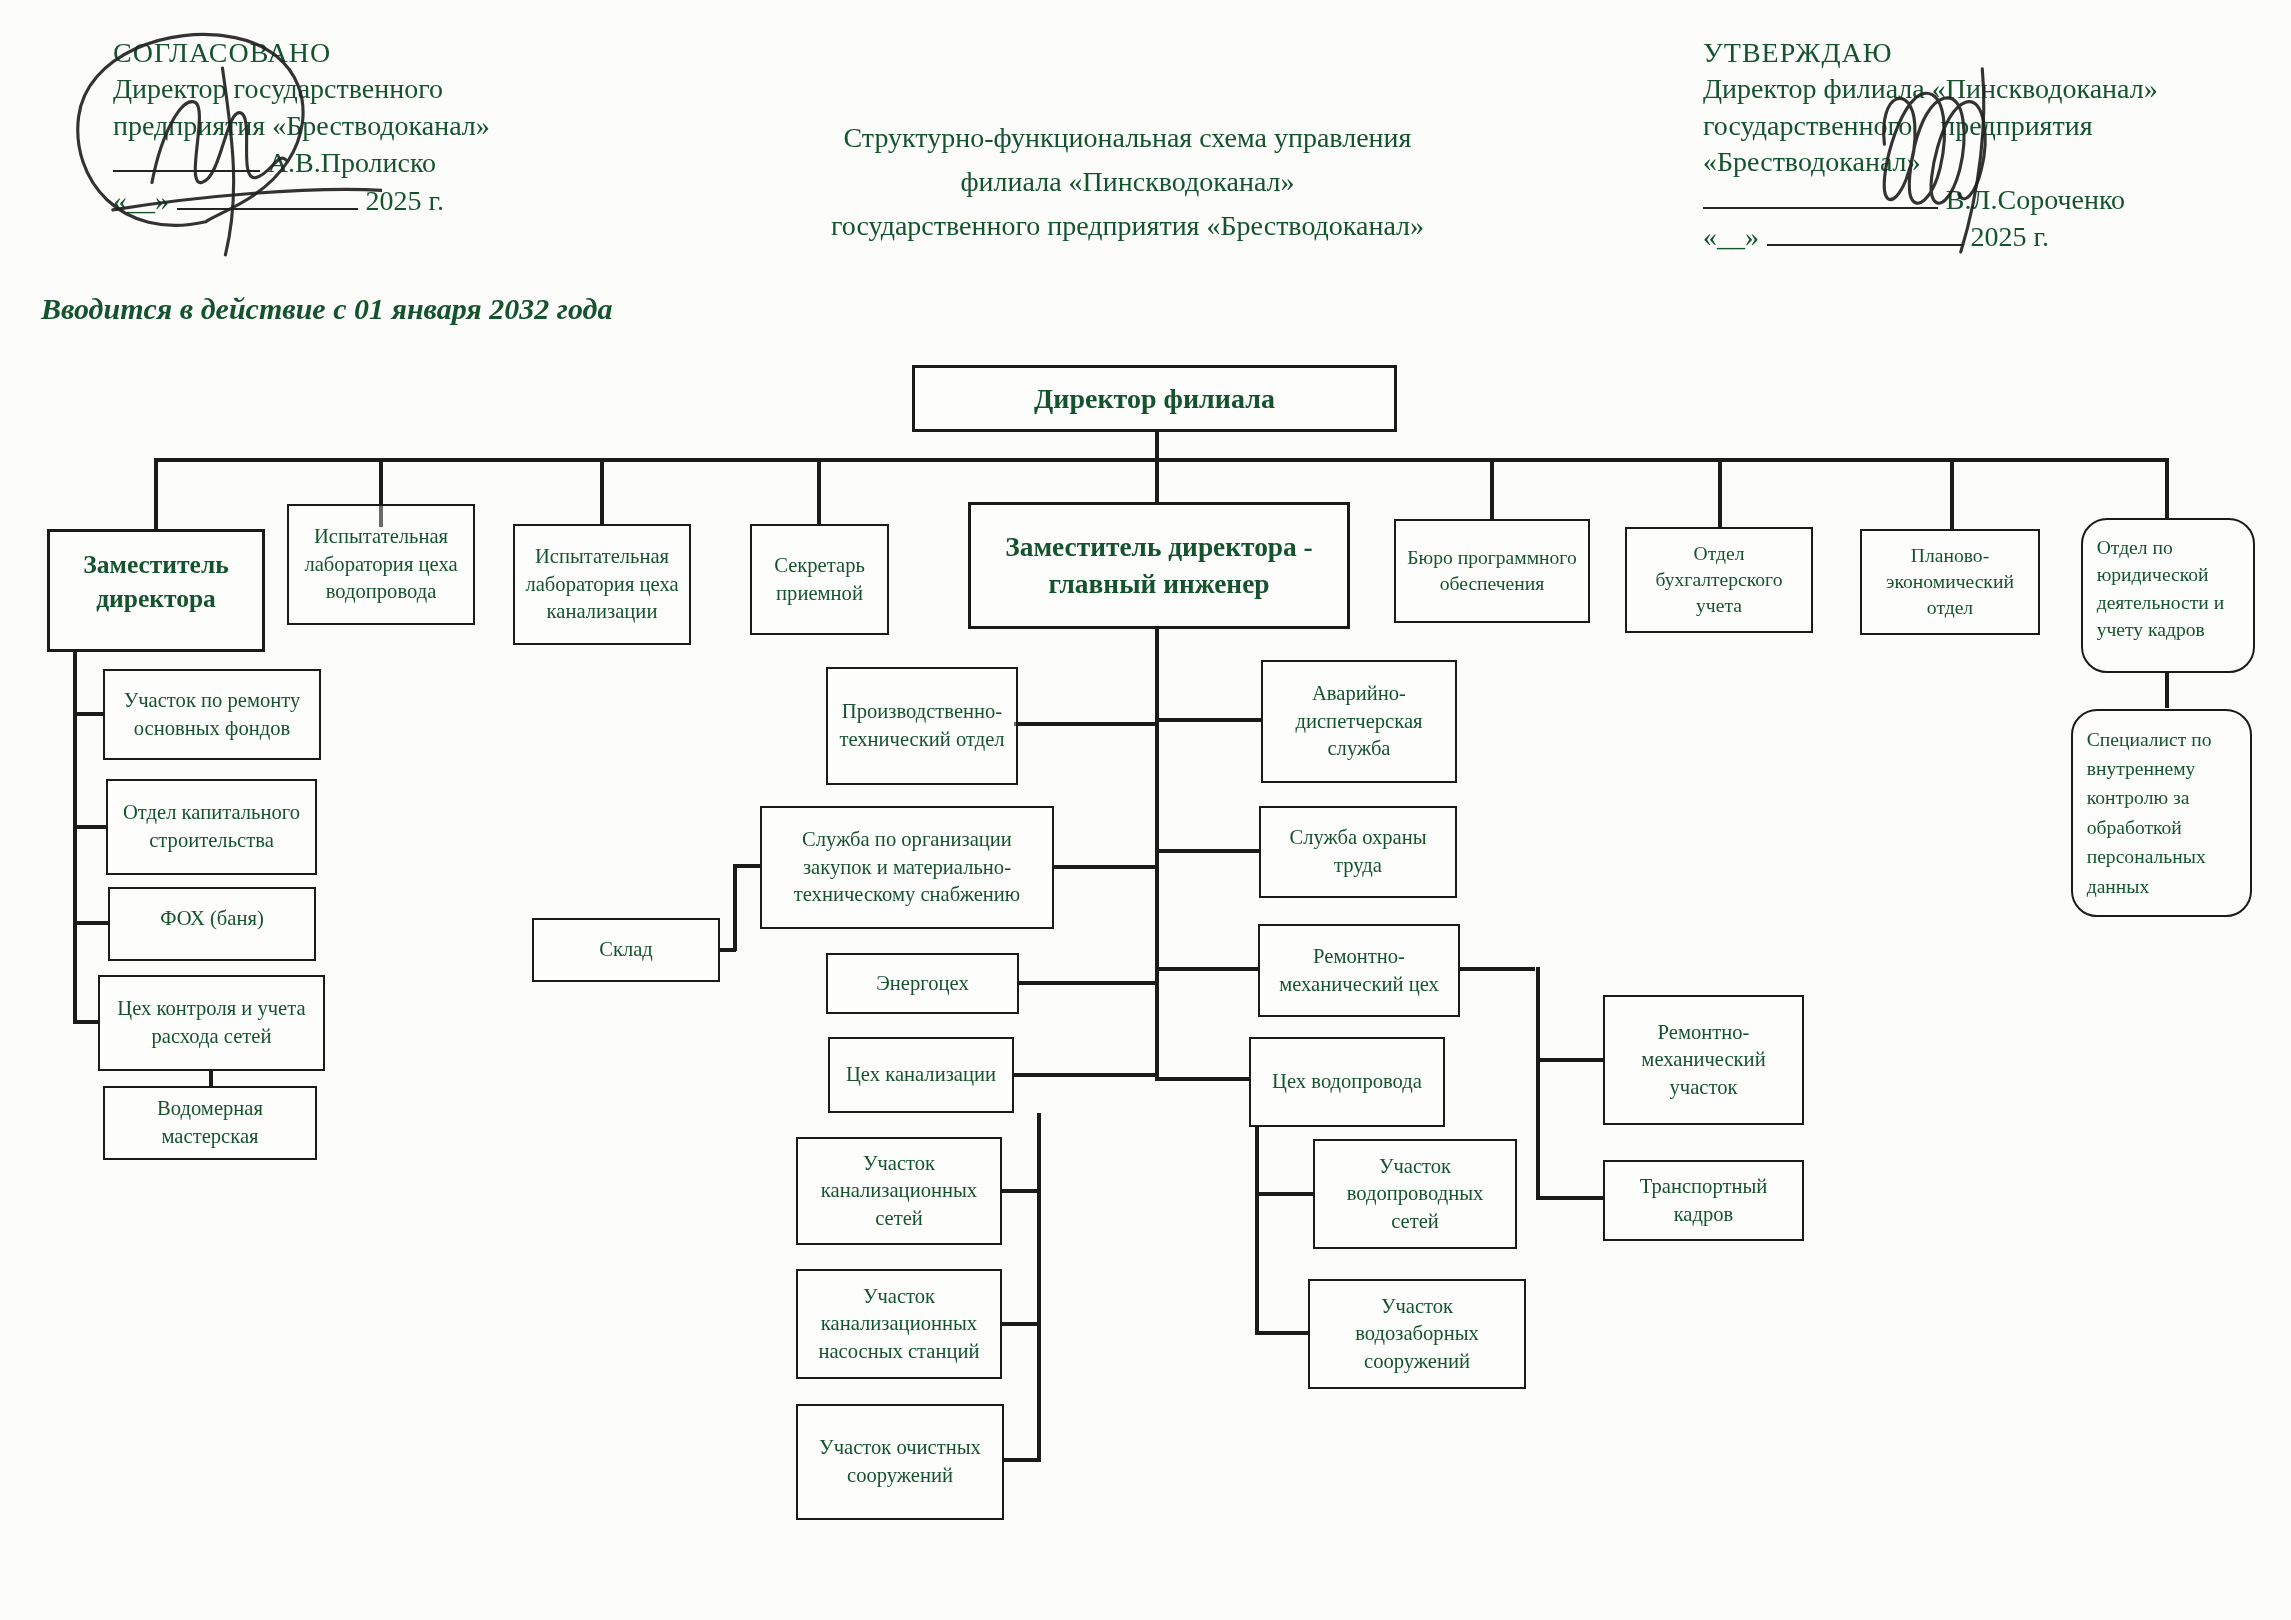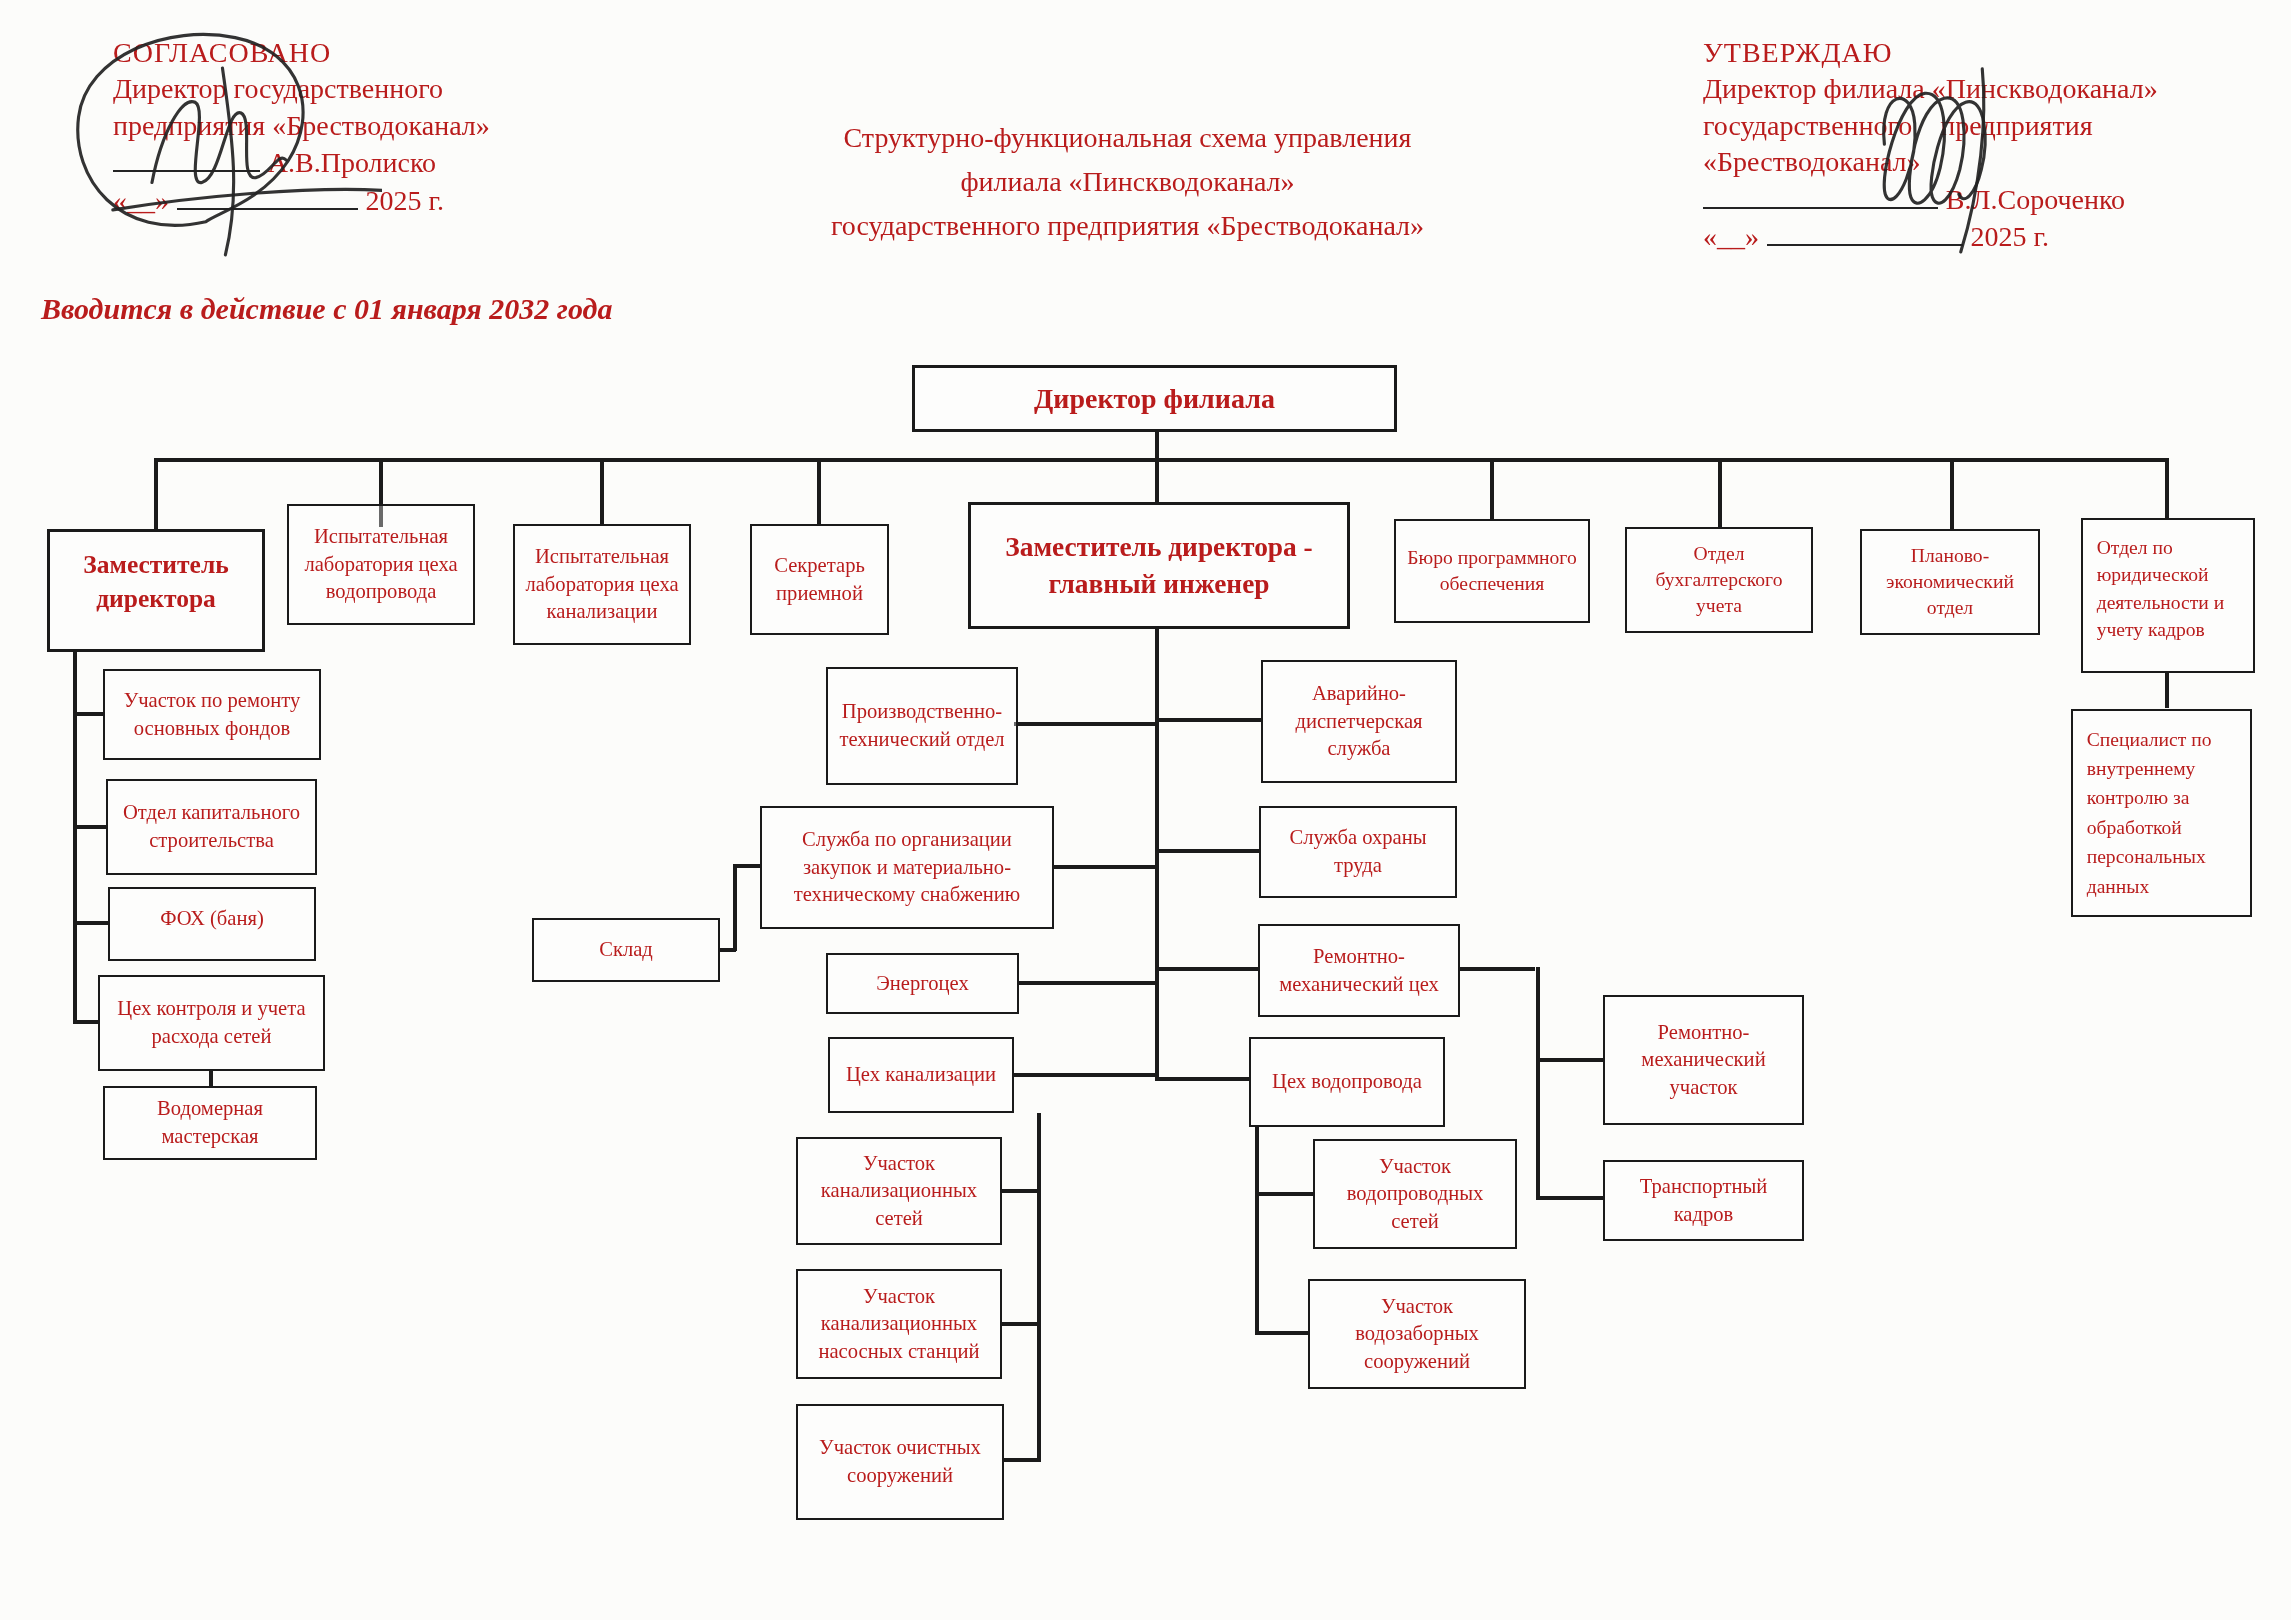--- a/index.html
+++ b/index.html
@@ -1,21 +1,21 @@
 <!DOCTYPE html>
 <html><head>
 <meta charset="utf-8">
 <style>
   * { margin:0; padding:0; box-sizing:border-box; }
   html,body { background:#e9e9e7; }
   .page {
     position:relative; width:2292px; height:1620px;
     background:#fcfcfa;
     font-family:"Liberation Serif","DejaVu Serif",serif;
-    color:#b91c1c; overflow:hidden;
+    color:#14532d; overflow:hidden;
   }
   
   .hdr { position:absolute; font-size:28px; line-height:1.3; }
   .hdr .hline { white-space:pre-wrap; }
   .caps { letter-spacing:1px; }
   .title-block { text-align:center; line-height:1.58; }
   .note {
     position:absolute; font-style:italic; font-weight:700; font-size:30px;
   }
   .uline {
@@ -25,21 +25,21 @@
   
   .box {
     position:absolute; border:2.9px solid #1a1a1a; background:rgba(255,255,255,.35);
     display:flex; align-items:center; justify-content:center;
     text-align:center; font-size:20.6px; line-height:1.34; padding:5.9px 7.8px;
   }
   .box.bold { font-weight:700; }
   .box.thick { border-width:3.9px; }
   .box.vtop { align-items:flex-start; padding-top:15.7px; }
   .box.small { font-size:19.6px; }
-  .box.leftal { text-align:left; justify-content:flex-start; align-items:flex-start; padding:13.7px 9.8px 5.9px 13.7px; line-height:1.5; }
+  .box.leftal { text-align:left; justify-content:flex-start; align-items:flex-start; padding:13.7px 9.8px 5.9px 13.7px; line-height:1.5;border-radius:26px; }
   
   .ln { position:absolute; background:#1b1b1b; }
   
   .sig { position:absolute; }
   .sig path { fill:none; stroke:#222; stroke-width:3.2; stroke-linecap:round; opacity:.92; }
 </style>
 </head>
 <body>
 
 <div class="page">

